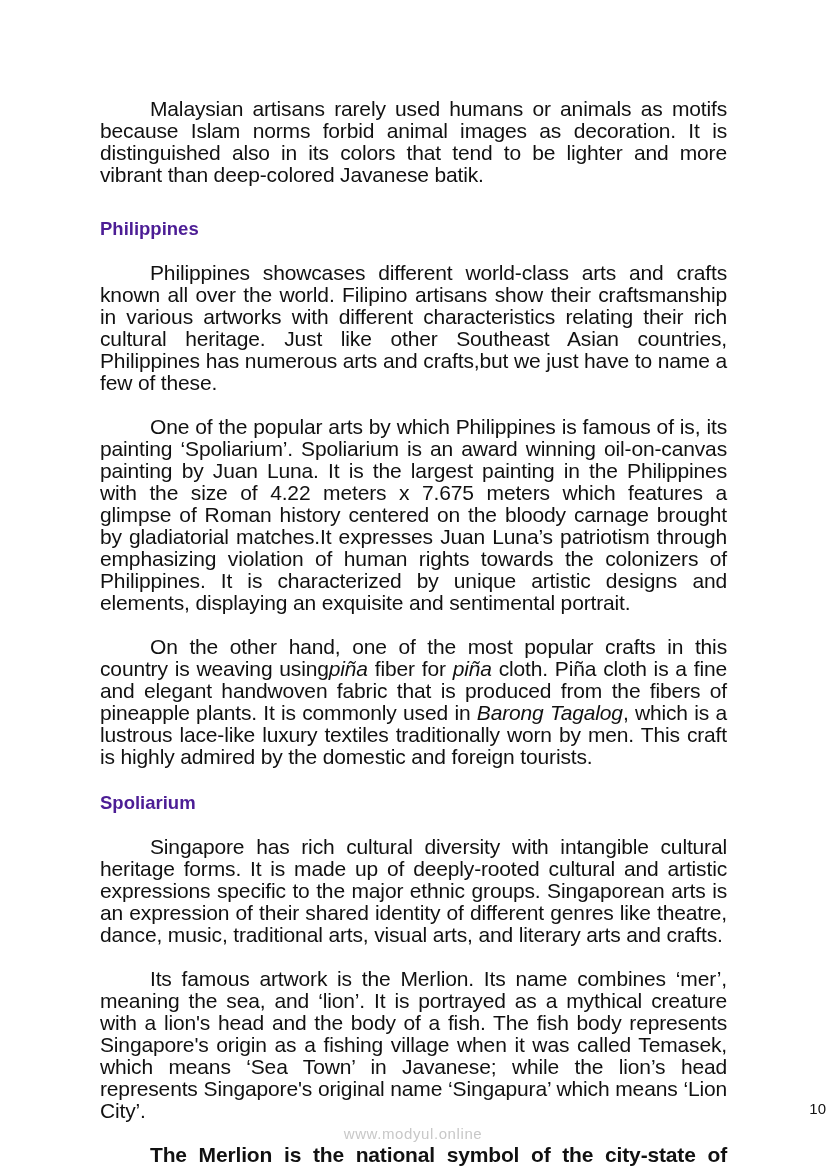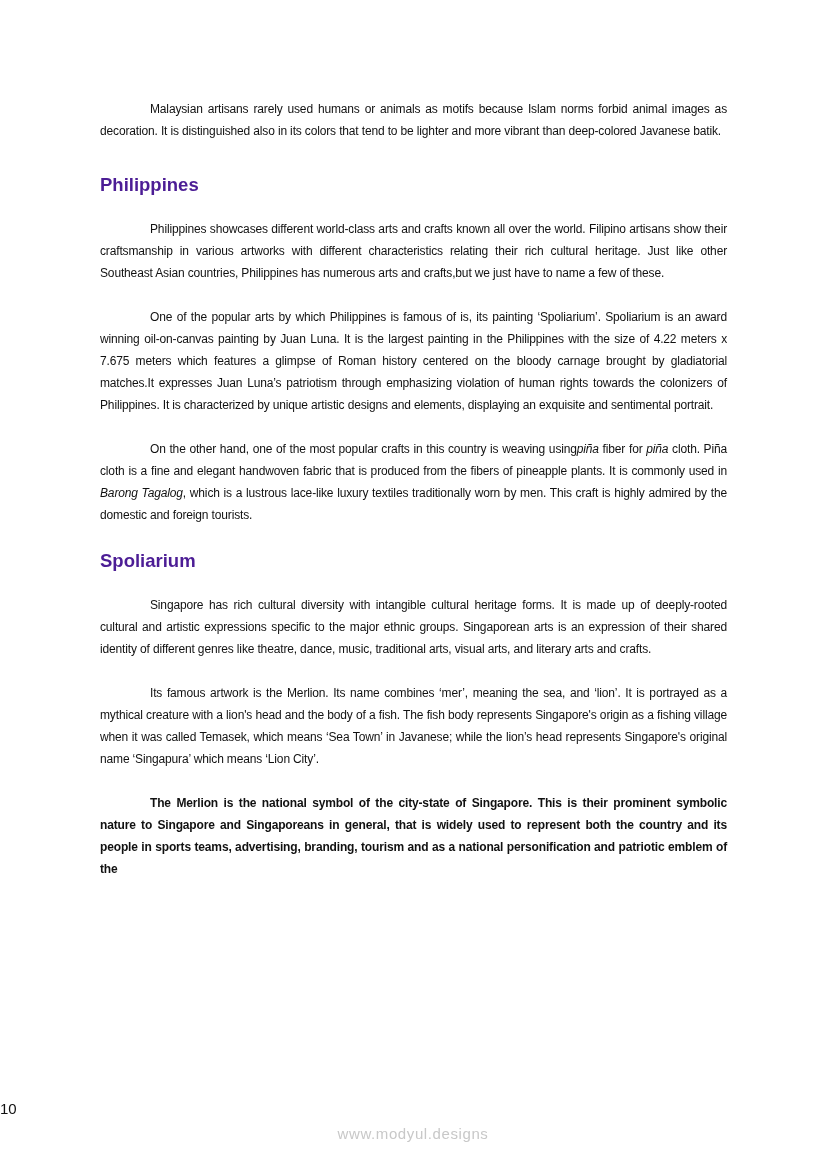--- a/index.html
+++ b/index.html
@@ -16,21 +16,21 @@
       color: #111111;
     }
     .page {
       position: absolute;
       left: 100px;
       top: 98px;
       width: 627px;
     }
     p.para {
       margin: 0;
-      font-size: 12px;
+      font-size: 21px;
       line-height: 22px;
       text-align: justify;
       text-indent: 50px;
       letter-spacing: -0.15px;
     }
     h2.heading {
       margin: 0;
       font-size: 18.5px;
       font-weight: bold;
       line-height: 24px;
@@ -38,21 +38,21 @@
     }
     .gap-after-para { height: 22px; }
     .gap-before-heading { height: 31px; }
     .gap-after-heading { height: 21px; }
     em { }
     .footer-num {
       position: absolute;
       top: 1100px;
       left: 0;
       width: 826px;
-      text-align: left;
+      text-align: right;
       font-size: 15px;
       color: #111111;
     }
     .watermark {
       position: absolute;
       top: 1125px;
       left: 0;
       width: 826px;
       text-align: center;
       font-size: 15px;
@@ -87,13 +87,13 @@
   <div class="gap-after-para"></div>
 
   <p class="para">Its famous artwork is the Merlion. Its name combines ‘mer’, meaning the sea, and ‘lion’. It is portrayed as a mythical creature with a lion's head and the body of a fish. The fish body represents Singapore's origin as a fishing village when it was called Temasek, which means ‘Sea Town’ in Javanese; while the lion’s head represents Singapore's original name ‘Singapura’ which means ‘Lion City’.</p>
   <div class="gap-after-para"></div>
 
   <p class="para" style="text-align-last: justify; font-weight: bold;">The Merlion is the national symbol of the city-state of Singapore. This is their prominent symbolic nature to Singapore and Singaporeans in general, that is widely used to represent both the country and its people in sports teams, advertising, branding, tourism and as a national personification and patriotic emblem of the</p>
 
 </div>
 
 <div class="footer-num">10</div>
-<div class="watermark">www.modyul.designs</div>
+<div class="watermark">www.modyul.online</div>
 
 </body></html>

